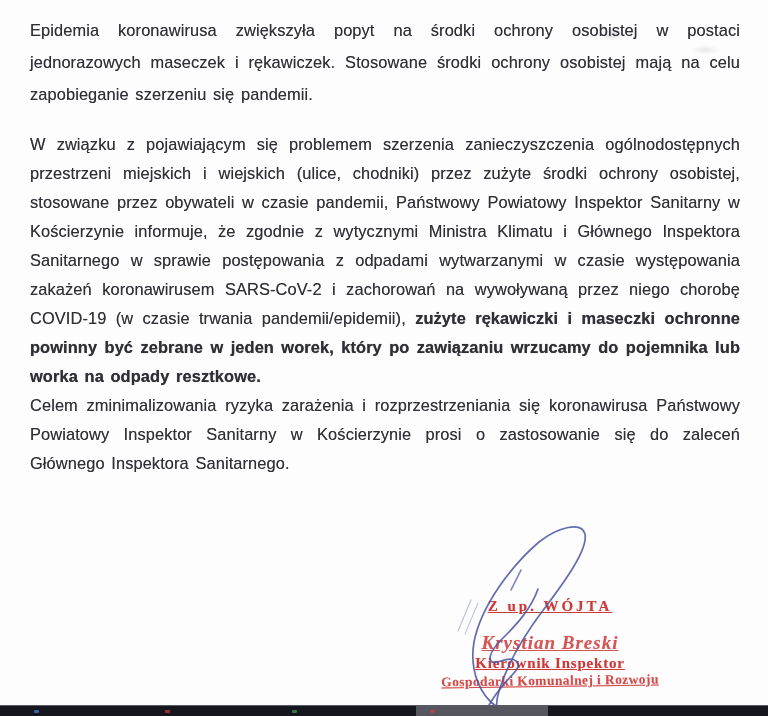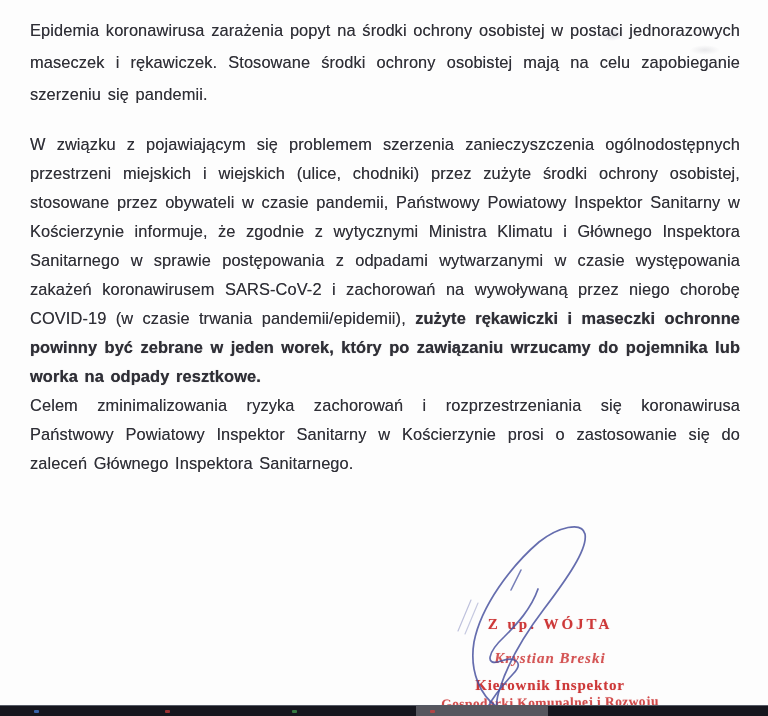--- a/index.html
+++ b/index.html
@@ -50,41 +50,42 @@
   .smudge { position: absolute; border-radius: 50%; pointer-events: none; }
   .smudge-1 { left: 600px; top: 28px; width: 24px; height: 13px;
     background: radial-gradient(ellipse at center, rgba(150,150,162,0.35), rgba(150,150,162,0) 70%); }
   .smudge-2 { left: 690px; top: 45px; width: 30px; height: 10px;
     background: radial-gradient(ellipse at center, rgba(160,160,170,0.22), rgba(160,160,170,0) 70%); }
 
   
   .stamp {
     position: absolute;
     left: 425px;
-    top: 616px;
+    top: 598px;
     width: 250px;
     text-align: center;
     font-family: "Liberation Serif", serif;
     color: #cd3838;
     filter: blur(0.2px);
     text-shadow: 0 0 1px rgba(205,56,56,0.35);
+    text-decoration: underline;
   }
   .stamp-line1 {
     font-size: 15px;
     font-weight: bold;
     letter-spacing: 3px;
     margin-bottom: 17px;
   }
   .stamp-name {
-    font-size: 15px;
+    font-size: 19px;
     font-style: italic;
     font-weight: bold;
     letter-spacing: 1px;
     opacity: 0.85;
-    margin-bottom: 10px;
+    margin-bottom: 1px;
   }
   .stamp-role {
     font-size: 15px;
     font-weight: bold;
     letter-spacing: 0.8px;
     margin-bottom: 1px;
   }
   .stamp-dept {
     font-size: 13.5px;
     font-weight: bold;
@@ -127,25 +128,25 @@
 </head>
 <body>
 
 <div class="page">
 
   <div class="smudge smudge-1"></div>
   <div class="smudge smudge-2"></div>
 
   <div class="doc">
 
-    <p class="p1">Epidemia koronawirusa zarażenia popyt na środki ochrony osobistej w postaci jednorazowych maseczek i rękawiczek. Stosowane środki ochrony osobistej mają na celu zapobieganie szerzeniu się pandemii.</p>
+    <p class="p1">Epidemia koronawirusa zwiększyła popyt na środki ochrony osobistej w postaci jednorazowych maseczek i rękawiczek. Stosowane środki ochrony osobistej mają na celu zapobieganie szerzeniu się pandemii.</p>
 
     <p class="p2"><span>W związku z pojawiającym się problemem szerzenia zanieczyszczenia ogólnodostępnych przestrzeni miejskich i wiejskich (ulice, chodniki) przez zużyte środki ochrony osobistej, stosowane przez obywateli w czasie pandemii, Państwowy Powiatowy Inspektor Sanitarny w Kościerzynie informuje, że zgodnie z wytycznymi Ministra Klimatu i Głównego Inspektora Sanitarnego w sprawie postępowania z odpadami wytwarzanymi w czasie występowania zakażeń koronawirusem SARS-CoV-2 i zachorowań na wywoływaną przez niego chorobę COVID-19 (w czasie trwania pandemii/epidemii), </span><strong>zużyte rękawiczki i maseczki ochronne powinny być zebrane w jeden worek, który po zawiązaniu wrzucamy do pojemnika lub worka na odpady resztkowe.</strong></p>
 
-    <p class="p3">Celem zminimalizowania ryzyka zachorowań i rozprzestrzeniania się koronawirusa Państwowy Powiatowy Inspektor Sanitarny w Kościerzynie prosi o zastosowanie się do zaleceń Głównego Inspektora Sanitarnego.</p>
+    <p class="p3">Celem zminimalizowania ryzyka zarażenia i rozprzestrzeniania się koronawirusa Państwowy Powiatowy Inspektor Sanitarny w Kościerzynie prosi o zastosowanie się do zaleceń Głównego Inspektora Sanitarnego.</p>
   </div>
 
   <div class="stamp">
     <div class="stamp-line1">Z up. WÓJTA</div>
     <div class="stamp-name">Krystian Breski</div>
     <div class="stamp-role">Kierownik Inspektor</div>
     <div class="stamp-dept">Gospodarki Komunalnej i Rozwoju</div>
   </div>
 
   <svg class="signature-svg" viewBox="0 0 260 206" xmlns="http://www.w3.org/2000/svg">

